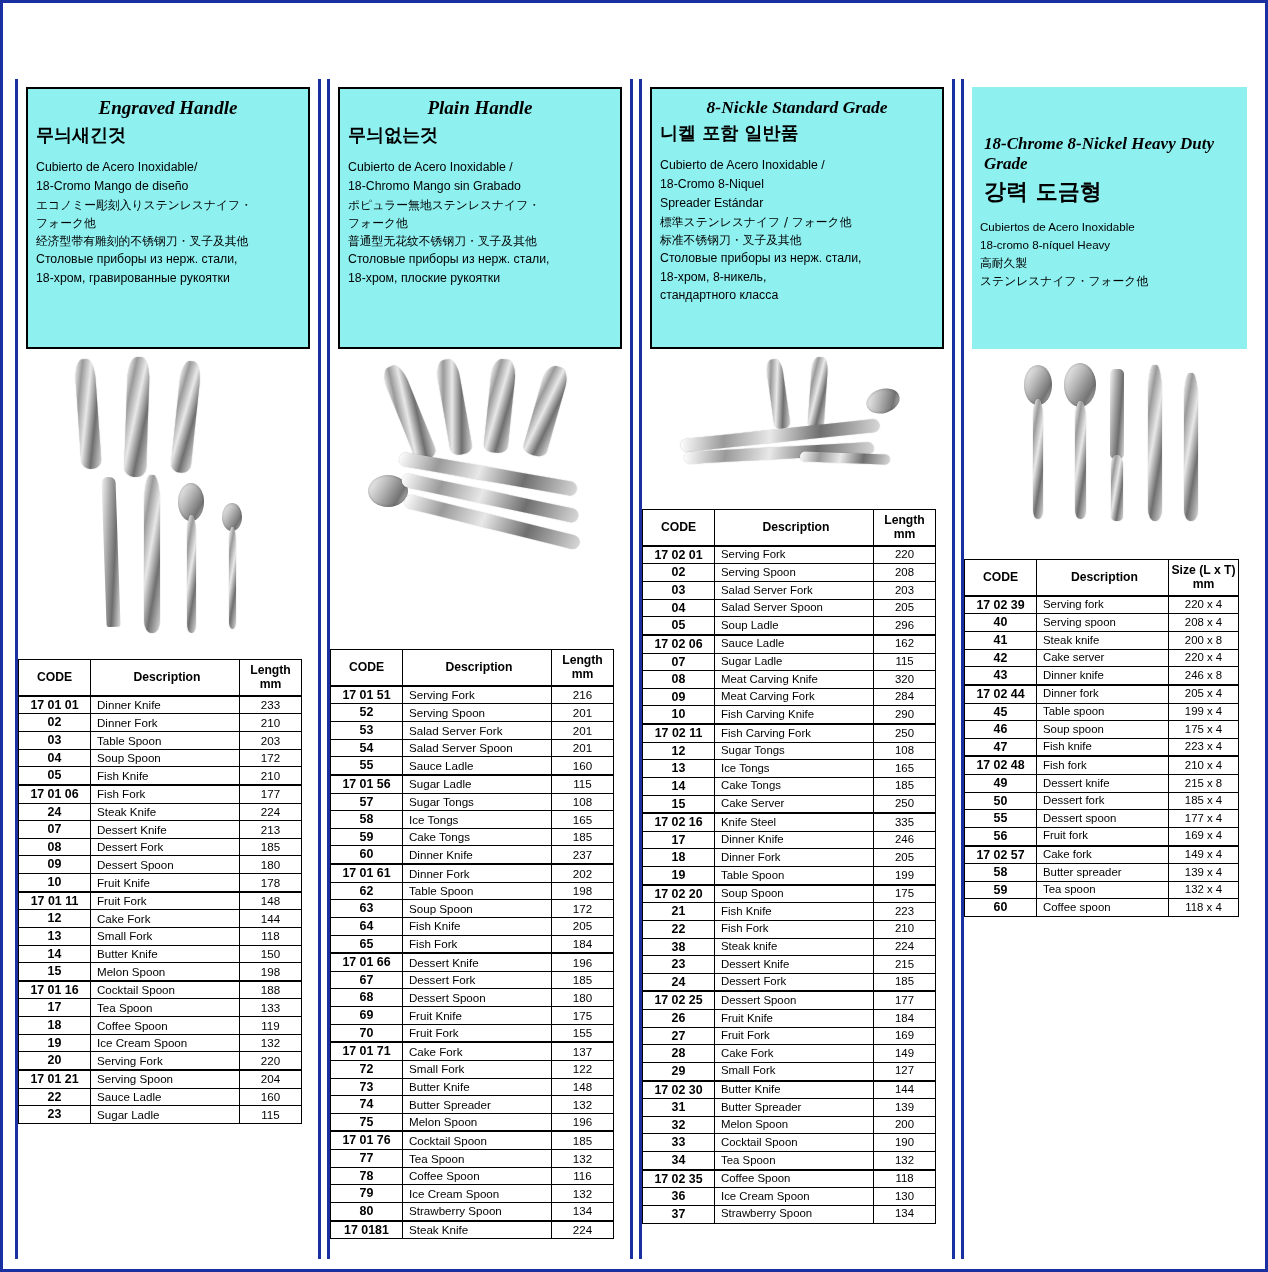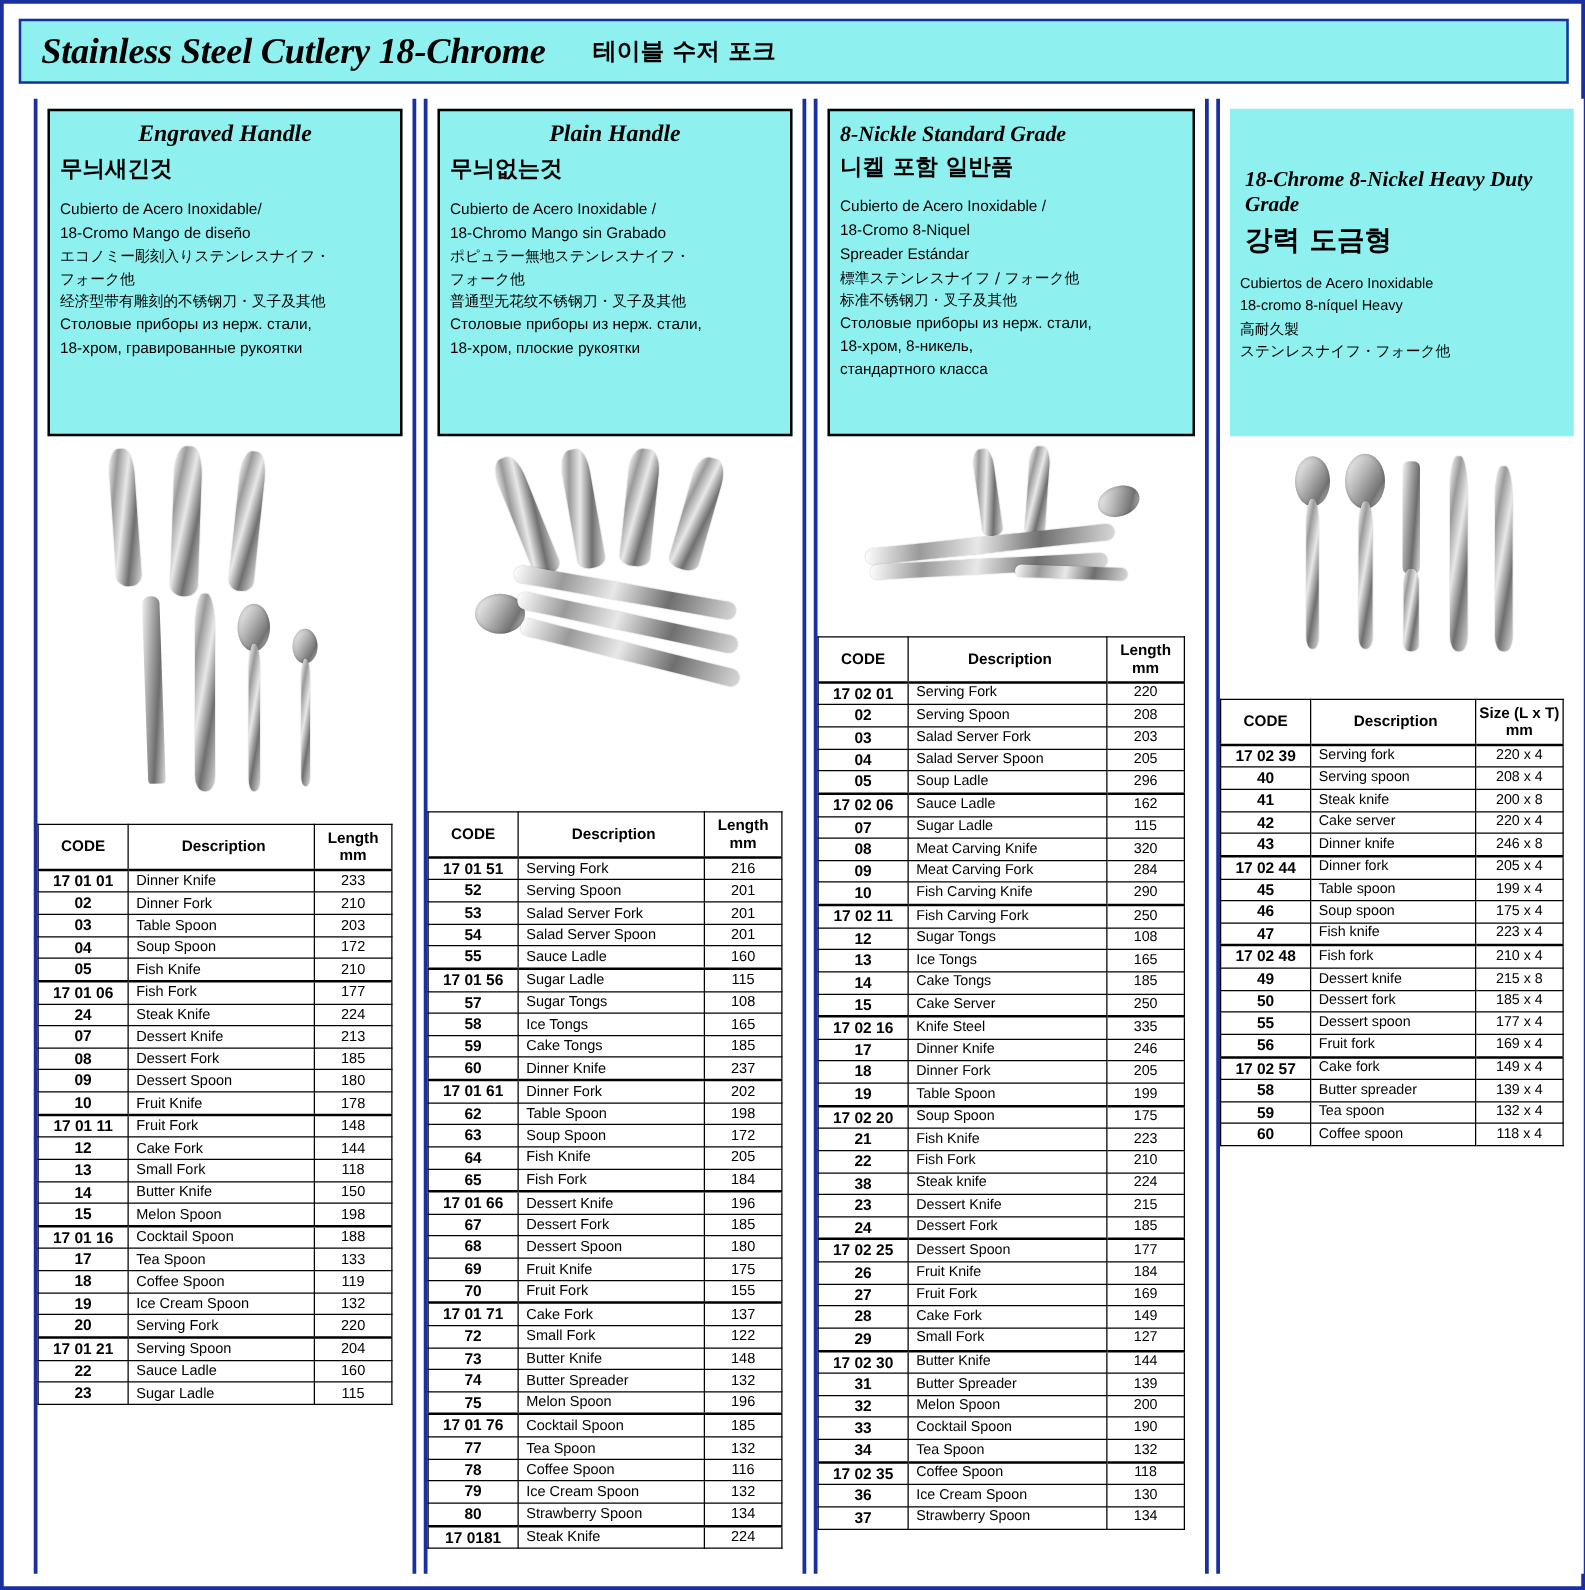--- a/index.html
+++ b/index.html
@@ -28,21 +28,21 @@
     font-family: "Liberation Serif", serif;
     font-style: italic; font-weight: bold; font-size: 29px;
     margin-left: 16px; letter-spacing: -0.2px;
   }
   .header-kr {
     font-size: 19px; font-weight: bold; margin-left: 38px;
     font-family: "DejaVu Sans", sans-serif;
   }
 
   
-  .cols { position: absolute; left: 24px; top: 76px; width: 1240px; height: 1180px; padding-left: 12px; }
+  .cols { position: absolute; left: 12px; top: 76px; width: 1240px; height: 1180px; padding-left: 12px; }
   .col {
     position: absolute; top: 0; height: 1180px;
     border-left: 3px solid #1a2fa0;
     border-right: 3px solid #1a2fa0;
     background: #fff;
   }
   .col1 { left: 0px;   width: 306px; }
   .col2 { left: 312px; width: 306px; }
   .col3 { left: 624px; width: 316px; }
   .col4 { left: 946px; width: 294px; border-right: none; }
@@ -52,21 +52,21 @@
     margin: 8px 8px 0 8px;
     background: #8ff0f0;
     border: 2px solid #000;
     padding: 8px 8px 10px 8px;
     min-height: 262px;
   }
   .col4 .cap { border: none; background: #8ff0f0; min-height: 262px; }
   .cap-title {
     font-family: "Liberation Serif", serif;
     font-weight: bold; font-style: italic; font-size: 19px;
-    line-height: 1.15;
+    text-align: center; line-height: 1.15;
   }
   .col1 .cap-title, .col2 .cap-title { text-align: center; }
   .col3 .cap-title { font-size: 17.5px; }
   .col4 .cap-title { font-size: 17px; text-align: left; }
   .cap-kr {
     font-family: "DejaVu Sans", sans-serif;
     font-weight: bold; font-size: 18px; text-align: left; margin-top: 4px;
   }
   .col4 .cap-kr { text-align: left; font-size: 22px; }
   .cap-lines { margin-top: 12px; font-size: 12.3px; line-height: 1.45; }
@@ -124,24 +124,20 @@
   .col3 table.codes { font-size: 11.4px; }
   .col4 table.codes { font-size: 11.4px; }
   .col4 .c-len { width: 70px; }
   .size-hdr { font-size: 10.4px; line-height: 1.05; }
 </style>
 </head>
 <body>
 
 <div class="page">
 
-  <div class="header">
-    <div class="header-title">Stainless Steel Cutlery 18-Chrome</div>
-    <div class="header-kr">테이블 수저 포크</div>
-  </div>
 
   <div class="cols">
 
     <div class="col col1">
       <div class="cap">
         <div class="cap-title">Engraved Handle</div>
         <div class="cap-kr">무늬새긴것</div>
         <div class="cap-lines">
           <div>Cubierto de Acero Inoxidable/</div>
           <div>18-Cromo Mango de diseño</div>

